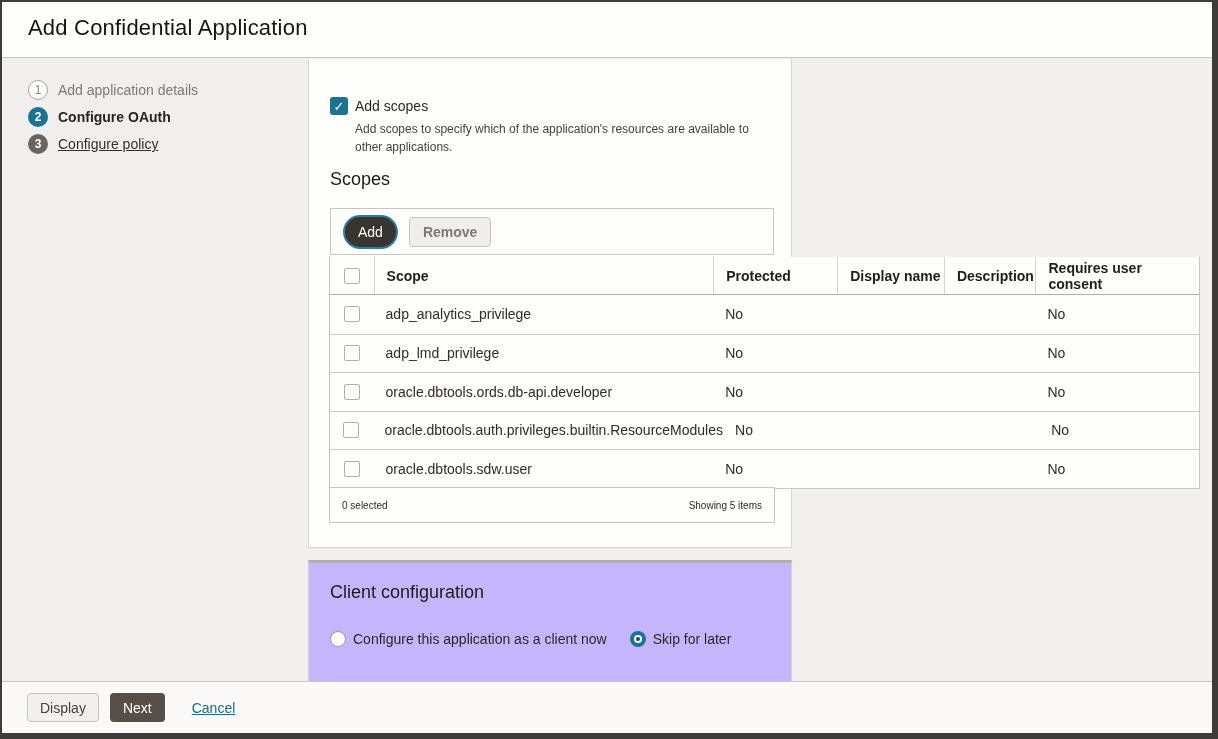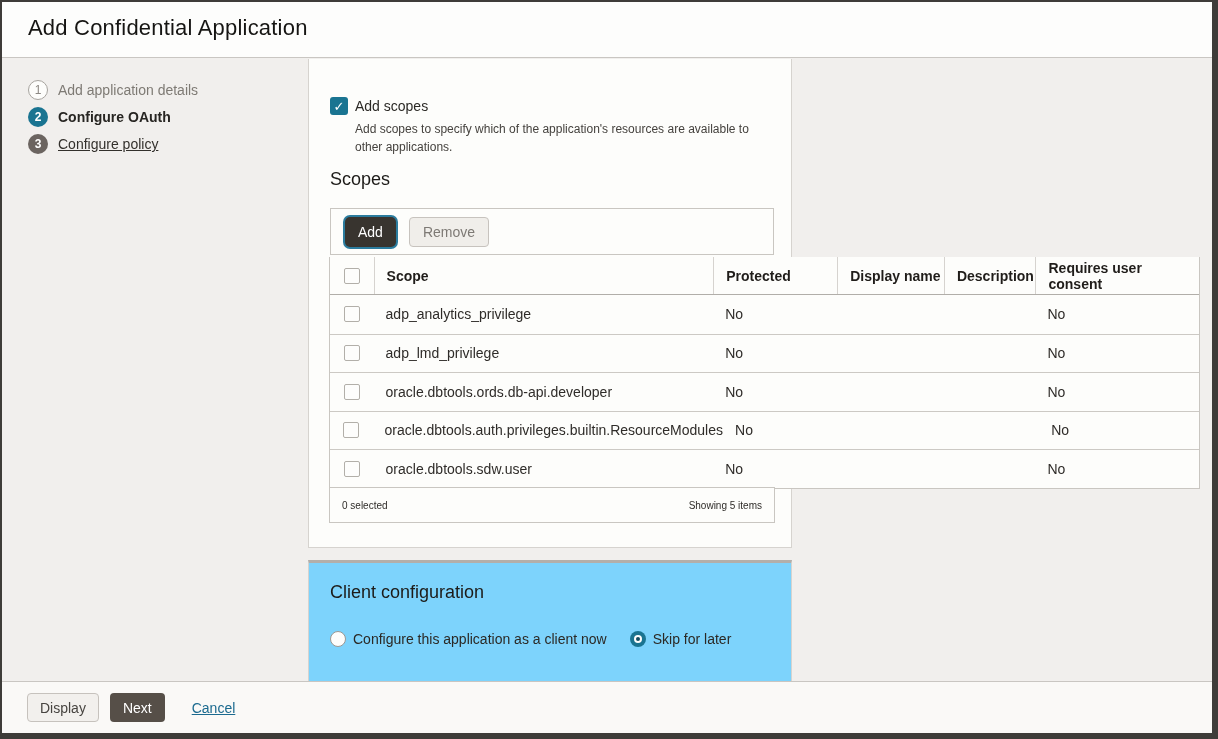--- a/index.html
+++ b/index.html
@@ -40,21 +40,21 @@
   .step.active .step-label { color: #272522; font-weight: 700; }
   .step.upcoming .step-label { color: #33302c; text-decoration: underline; cursor: pointer; }
 
   
   .panel1 {
     position: absolute; left: 306px; top: 57px; width: 484px; height: 489px;
     background: #fdfdfb; border: 1px solid #d6d3cf; border-top: none;
   }
   .panel2 {
     position: absolute; left: 306px; top: 558px; width: 484px; height: 128px;
-    background: #7dd3fc; border: 1px solid #d6d3cf; border-top: 3px solid #b3afaa;
+    background: #c4b5fd; border: 1px solid #d6d3cf; border-top: 3px solid #b3afaa;
   }
 
   
   .chk {
     position: absolute; width: 18px; height: 18px; border-radius: 3px;
     background: #1a7491; color: #fff; display: flex; align-items: center;
     justify-content: center; font-size: 13px; cursor: pointer;
   }
   .addscopes-chk { left: 21px; top: 38px; }
   .addscopes-label { position: absolute; left: 46px; top: 39px; font-size: 14px; color: #2b2925; }
@@ -65,27 +65,27 @@
   .scopes-heading { position: absolute; left: 21px; top: 110px; font-size: 18px; font-weight: 400; color: #1d1b18; }
 
   
   .toolbar {
     position: absolute; left: 21px; top: 149px; width: 444px; height: 47px;
     border: 1px solid #c9c6c1; background: #fdfdfb;
     display: flex; align-items: center; padding-left: 14px;
   }
   .btn-add {
     height: 30px; padding: 0 13px; background: #38342f; color: #fff;
-    border: none; border-radius: 5px; font-size: 14px; cursor: pointer;
+    border: none; border-radius: 15px; font-size: 14px; cursor: pointer;
     box-shadow: 0 0 0 2px #2b7c9e; font-family: inherit;
   }
   .btn-remove {
     height: 30px; padding: 0 13px; margin-left: 13px;
     background: #f0eeea; color: #7d7974; border: 1px solid #c7c3be;
-    border-radius: 4px; font-size: 14px; font-family: inherit; cursor: default;
+    border-radius: 4px; font-size: 14px; font-family: inherit; cursor: default; font-weight: bold;
   }
 
   
   .scopes-table {
     position: absolute; left: 327px; top: 255px; width: 871px;
     background: #fdfdfb;
     border-left: 1px solid #c9c6c1; border-right: 1px solid #c9c6c1;
     border-bottom: 1px solid #c9c6c1;
   }
   .thead { display: flex; height: 38px; align-items: center; border-bottom: 1px solid #b1aea9; }

